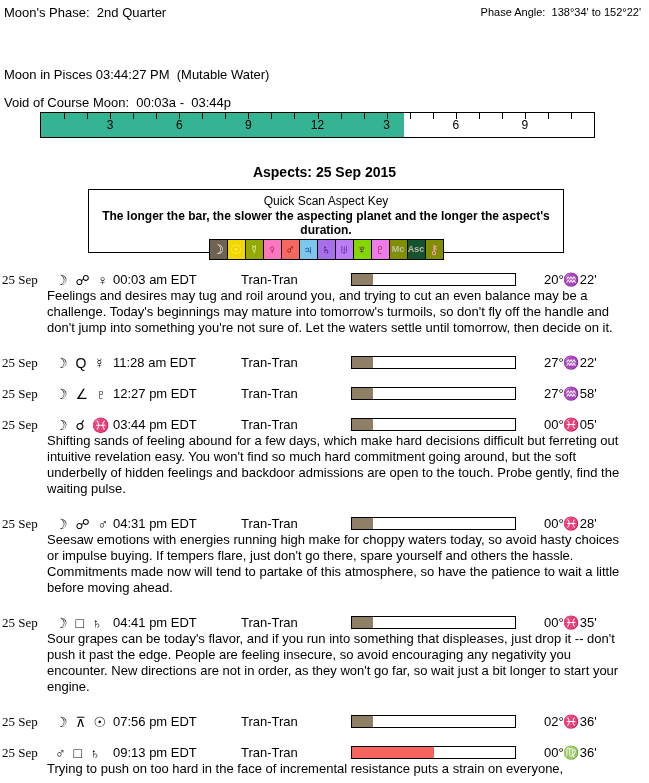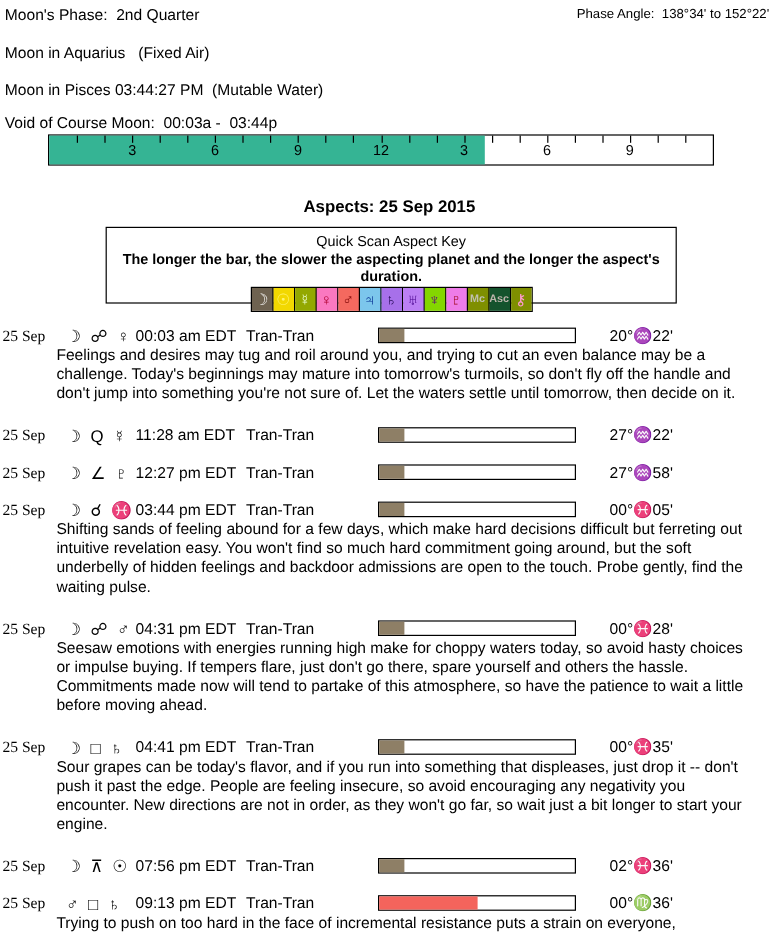--- a/index.html
+++ b/index.html
@@ -30,37 +30,36 @@
   .key-cell { width:17px; height:19px; line-height:19px; font-size:13px;
               border-right:1px solid #000; text-align:center; overflow:hidden; }
   .key-cell:last-child { border-right:none; }
   .key-cell.txt { font-size:9px; font-weight:bold; }
   
   .aspect-list { position:absolute; left:0; top:271px; width:649px; }
   .aline { display:flex; align-items:center; height:17px; font-size:13px; white-space:nowrap; }
   .c-date  { width:53px; padding-left:2px;font-family:Liberation Serif, serif; }
   .c-glyphs{ width:58px; font-size:14px; letter-spacing:2px; }
   .c-time  { width:92px; }
-  .c-type  { width:110px; }
+  .c-type  { width:110px;margin-left:36px; }
   .c-bar   { width:163px; height:11px; border:1px solid #000; background:#fff;
              position:relative; flex:none; }
   .c-fill  { position:absolute; left:0; top:0; bottom:0; }
   .c-deg   { margin-left:28px; }
   .adesc { margin:0 14px 18px 47px; width:585px; font-size:13px; line-height:16px; }
   .arow.noDesc { margin-bottom:14px; }
 </style>
 </head>
 <body>
 
 <div class="page">
 
   <div class="h-line h1"><span class="b">Moon's Phase:</span><span>  </span><span>2nd Quarter</span></div>
   <div class="phase-angle"><span>Phase Angle:</span><span>  </span><span>138°34' to 152°22'</span></div>
 
-  <div class="h-line h2"><span class="b">Moon in Aquarius</span><span>   </span><span>(Fixed Air)</span></div>
 
   <div class="h-line h3"><span class="b">Moon in Pisces 03:44:27 PM</span><span>  </span><span>(Mutable Water)</span></div>
 
   <div class="h-line h4"><span class="b">Void of Course Moon:</span><span>  </span><span>00:03a -  03:44p</span></div>
 
   <div class="timeline">
     <div class="tl-fill" style="width: 65.6%; background: rgb(53, 180, 148);"></div>
     <div id="tl-ticks">
         <div class="tl-tick" style="left: 4.16667%;"></div>
         <div class="tl-tick" style="left: 8.33333%;"></div>

